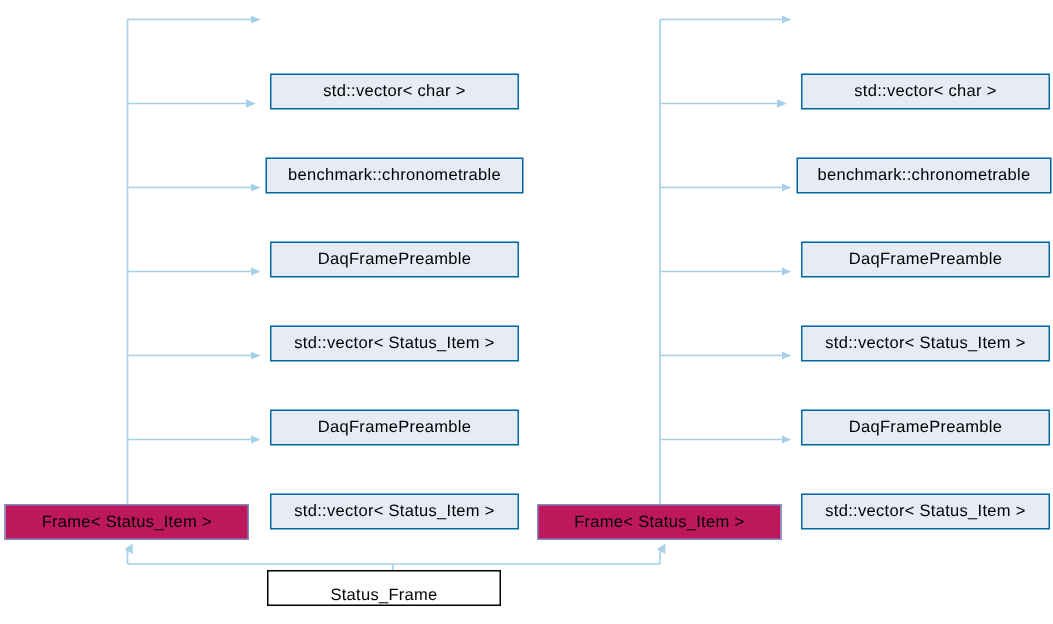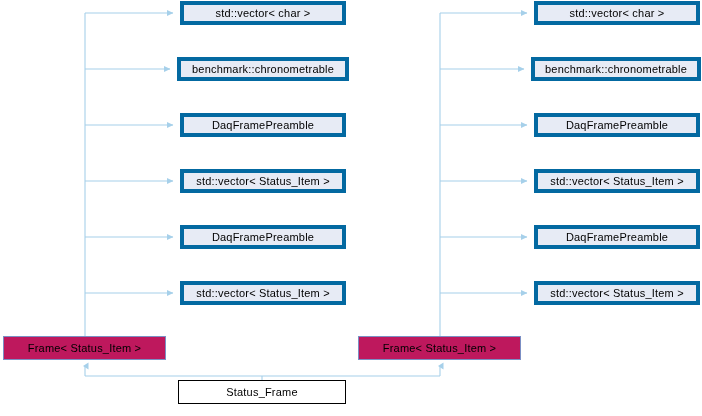--- a/index.html
+++ b/index.html
@@ -31,21 +31,22 @@
     justify-content: center;
     font-size: 11px;
     line-height: 11px;
     letter-spacing: 0.2px;
     color: #000000;
     white-space: nowrap;
     height: 24px;
   }
   .node.usage {
     background: #e7ebf5;
-    border: 4px solid #0369a1;
+    border: 1px solid #0369a1;
+    margin-top: 48px;
   }
   .node.base {
     background: #be185d;
     border: 1px solid #7b8fc4;
   }
   .node.current {
     background: #ffffff;
     border: 1px solid #000000;
   }
   .node-label {
@@ -145,17 +146,17 @@
   </div>
 
   <div class="node usage" style="left:534px; top:281px; width:166px;">
     <span class="node-label">std::vector&lt; Status_Item &gt;</span>
   </div>
 
   <div class="node base" style="left:358px; top:336px; width:163px;">
     <span class="node-label">Frame&lt; Status_Item &gt;</span>
   </div>
 
-  <div class="node current" style="left:178px; top:380px; width:168px;">
+  <div class="node current" style="left:178px; top:380px; width:156px;align-items:flex-end;">
     <span class="node-label">Status_Frame</span>
   </div>
 
 </div>
 
 </body></html>

